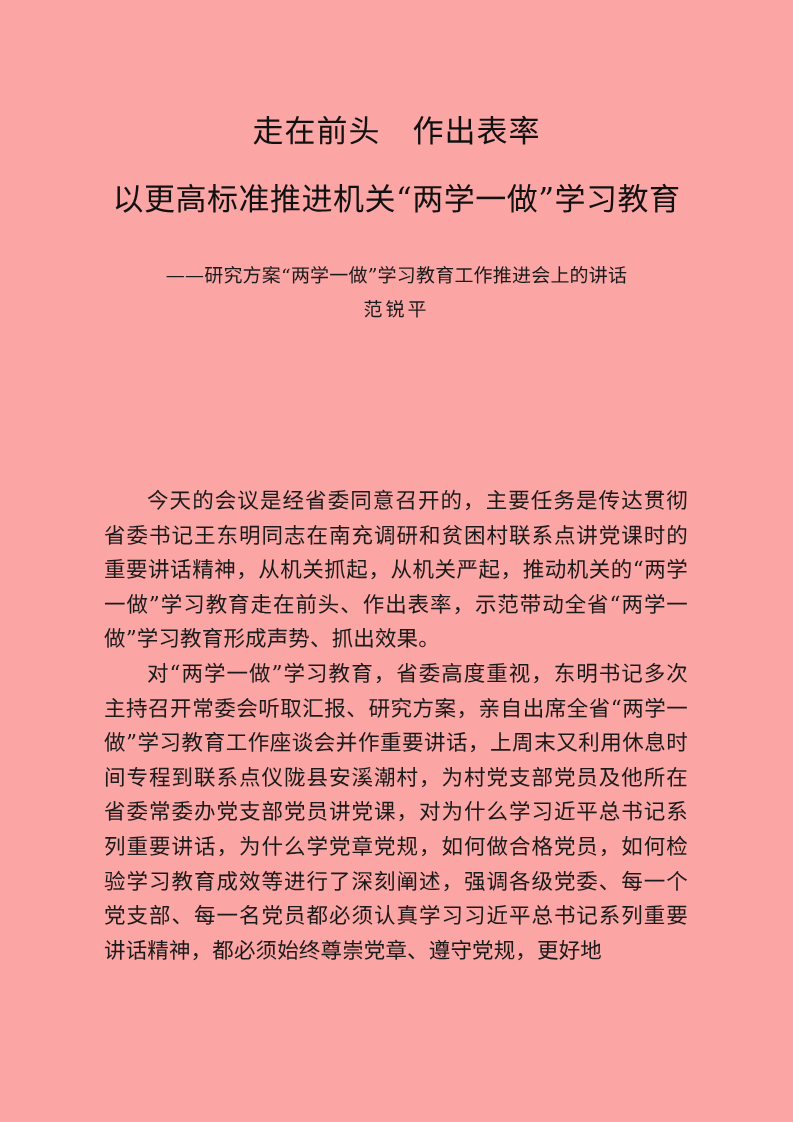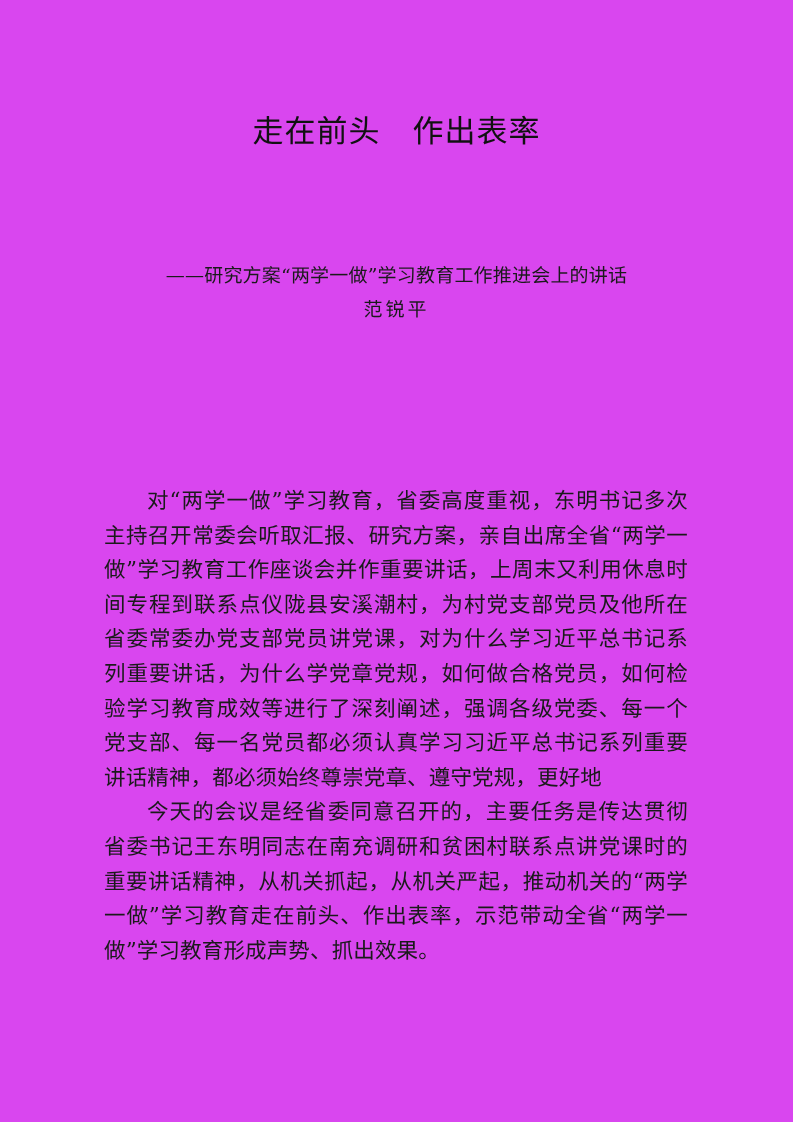--- a/index.html
+++ b/index.html
@@ -15,21 +15,21 @@
     font-family: "DejaVu Serif", "Liberation Serif", serif;
     color: #000000;
     -webkit-font-smoothing: antialiased;
   }
 
   .page {
     position: relative;
     width: 793px;
     height: 1122px;
     box-sizing: border-box;
-    background: #d946ef;
+    background: #fca5a5;
   }
 
   
   .title-block {
     position: absolute;
     left: 0;
     top: 108px;
     width: 793px;
     text-align: center;
   }
@@ -105,25 +105,26 @@
   }
   .para + .para { margin-top: 0; }
 </style>
 </head>
 <body>
 
 <div class="page">
 
   <div class="title-block">
     <div class="doc-title-line1">走在前头　作出表率</div>
+    <div class="doc-title-line2">以更高标准推进机关“两学一做”学习教育</div>
   </div>
 
   <div class="subtitle-block">
     <div class="doc-subtitle kai">——研究方案“两学一做”学习教育工作推进会上的讲话</div>
     <div class="doc-author kai">范锐平</div>
   </div>
 
   <div class="body-block">
+    <p class="para kai">今天的会议是经省委同意召开的，主要任务是传达贯彻省委书记王东明同志在南充调研和贫困村联系点讲党课时的重要讲话精神，从机关抓起，从机关严起，推动机关的“两学一做”学习教育走在前头、作出表率，示范带动全省“两学一做”学习教育形成声势、抓出效果。</p>
     <p class="para kai">对“两学一做”学习教育，省委高度重视，东明书记多次主持召开常委会听取汇报、研究方案，亲自出席全省“两学一做”学习教育工作座谈会并作重要讲话，上周末又利用休息时间专程到联系点仪陇县安溪潮村，为村党支部党员及他所在省委常委办党支部党员讲党课，对为什么学习近平总书记系列重要讲话，为什么学党章党规，如何做合格党员，如何检验学习教育成效等进行了深刻阐述，强调各级党委、每一个党支部、每一名党员都必须认真学习习近平总书记系列重要讲话精神，都必须始终尊崇党章、遵守党规，更好地</p>
-    <p class="para kai">今天的会议是经省委同意召开的，主要任务是传达贯彻省委书记王东明同志在南充调研和贫困村联系点讲党课时的重要讲话精神，从机关抓起，从机关严起，推动机关的“两学一做”学习教育走在前头、作出表率，示范带动全省“两学一做”学习教育形成声势、抓出效果。</p>
   </div>
 
 </div>
 
 </body></html>

